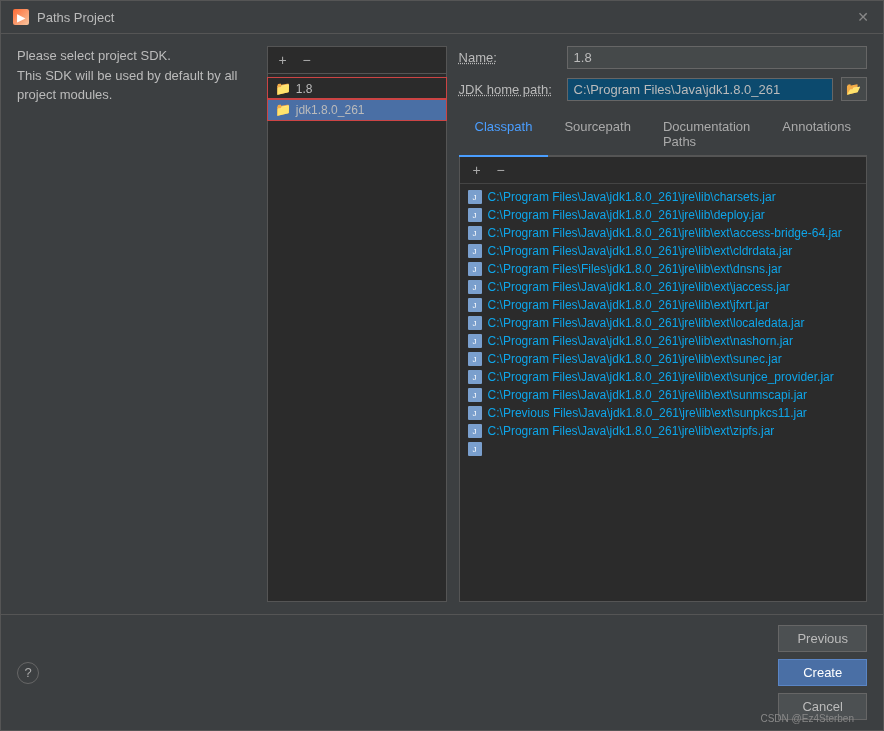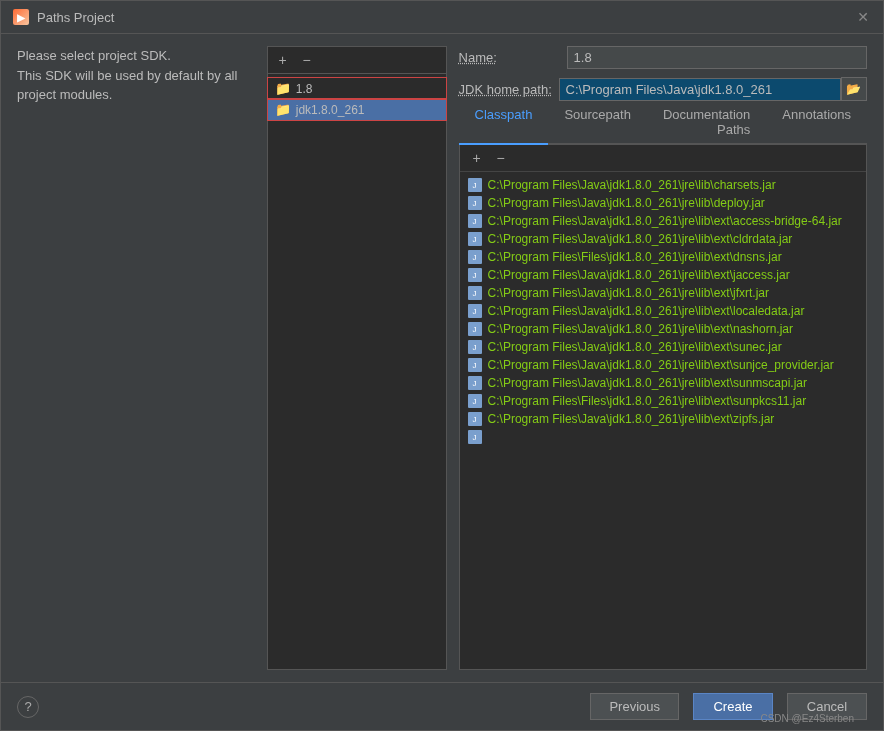--- a/index.html
+++ b/index.html
@@ -149,21 +149,22 @@
       background: #45494a;
       border: 1px solid #666;
       color: #bbbbbb;
       padding: 3px 6px;
       font-size: 13px;
       outline: none;
     }
     .jdk-path-row {
       display: flex;
       align-items: center;
-      gap: 0;
+      margin-bottom: 12px;
+      gap: 8px;
     }
     .jdk-path-input {
       flex: 1;
       background: #0c4a6e;
       border: 1px solid #666;
       color: #bbbbbb;
       padding: 3px 6px;
       font-size: 13px;
       outline: none;
     }
@@ -185,21 +186,20 @@
       border-bottom: 2px solid #555;
       margin-bottom: 0;
     }
     .tab {
       padding: 6px 16px;
       cursor: pointer;
       color: #aaa;
       font-size: 13px;
       border-bottom: 2px solid transparent;
       margin-bottom: -2px;
-      text-align: right;
     }
     .tab.active {
       color: #4a9eff;
       border-bottom: 2px solid #4a9eff;
     }
     .tab-content {
       flex: 1;
       border: 1px solid #555;
       border-top: none;
       background: #2b2b2b;
@@ -241,33 +241,34 @@
       border-radius: 1px;
       display: flex;
       align-items: center;
       justify-content: center;
       font-size: 8px;
       color: white;
       flex-shrink: 0;
     }
     .cp-path {
       font-size: 12px;
-      color: #84cc16;
+      color: #0ea5e9;
       white-space: nowrap;
     }
     .footer {
       display: flex;
       align-items: center;
       justify-content: space-between;
       padding: 10px 16px;
       border-top: 1px solid #555;
     }
     .footer-right {
       display: flex;
-      gap: 14px;
+      gap: 7px;
+      flex-direction: column;
     }
     .btn {
       padding: 5px 18px;
       font-size: 13px;
       cursor: pointer;
       border: 1px solid #666;
       background: #4c5052;
       color: #bbbbbb;
       min-width: 80px;
     }
@@ -413,21 +414,21 @@
               <div class="cp-item">
                 <div class="jar-icon">J</div>
                 <span class="cp-path">C:\Program Files\Java\jdk1.8.0_261\jre\lib\ext\sunjce_provider.jar</span>
               </div>
               <div class="cp-item">
                 <div class="jar-icon">J</div>
                 <span class="cp-path">C:\Program Files\Java\jdk1.8.0_261\jre\lib\ext\sunmscapi.jar</span>
               </div>
               <div class="cp-item">
                 <div class="jar-icon">J</div>
-                <span class="cp-path">C:\Program Files\Files\jdk1.8.0_261\jre\lib\ext\sunpkcs11.jar</span>
+                <span class="cp-path">C:\Previous Files\Java\jdk1.8.0_261\jre\lib\ext\sunpkcs11.jar</span>
               </div>
               <div class="cp-item">
                 <div class="jar-icon">J</div>
                 <span class="cp-path">C:\Program Files\Java\jdk1.8.0_261\jre\lib\ext\zipfs.jar</span>
               </div>
               <div class="cp-item">
                 <div class="jar-icon">J</div>
               </div>
             </div>
         </div>

